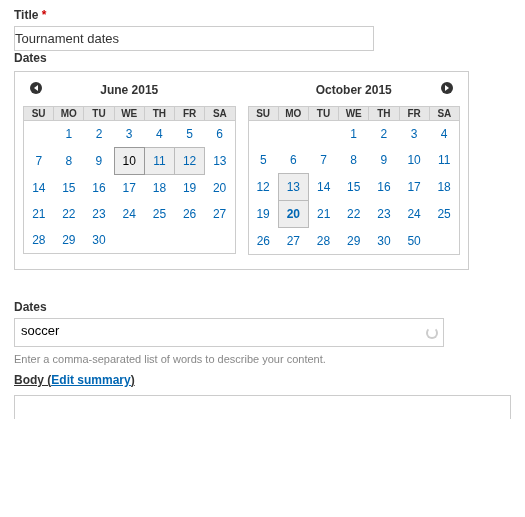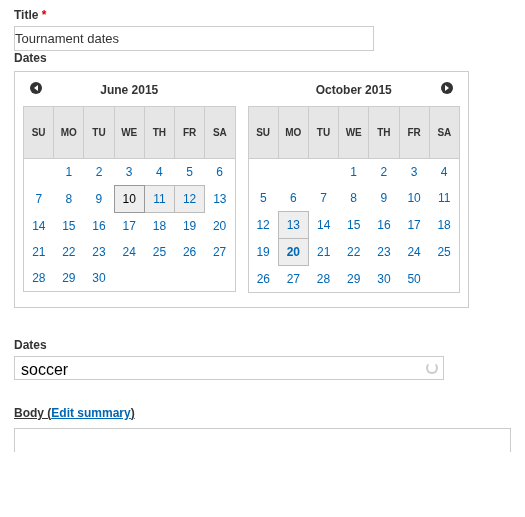--- a/index.html
+++ b/index.html
@@ -9,32 +9,32 @@
 .text-input { width: 360px; border: 1px solid #ccc; padding: 4px 0; font-family: Liberation Sans, sans-serif; font-size: 13px; color: #333; }
 .dates-section { }
 .calendars { display: flex; gap: 12px; border: 1px solid #ccc; padding: 8px 8px 14px 8px; margin-top: 6px; width: 455px; }
 .calendar { flex: 1; }
 .cal-header { display: flex; align-items: center; justify-content: center; position: relative; height: 20px; font-weight: bold; font-size: 12px; margin-bottom: 6px; }
 .nav-arrow { position: absolute; top: 1px; cursor: pointer; }
 .nav-arrow svg { display: block; }
 .nav-prev { left: 6px; }
 .nav-next { right: 6px; }
 .cal-table { width: 100%; border-collapse: collapse; border: 1px solid #ccc; table-layout: fixed; }
-.cal-table th { background: #e6e6e6; font-size: 10px; font-weight: bold; padding: 20px 0; border: 1px solid #ccc; }
+.cal-table th { background: #e6e6e6; font-size: 10px; font-weight: bold; padding: 1px 0; border: 1px solid #ccc; }
 .cal-table td { text-align: center; padding: 6px 0; font-size: 12px; color: #0066b3; cursor: pointer; }
 .cal-table td.empty { background: #fff; cursor: default; }
 .cal-table td.today { border: 1px solid #999; color: #000; background: #eee; }
 .cal-table td.range { background: #eee; border: 1px solid #bbb; }
 .cal-table td.bold-day { font-weight: bold; }
 .tags-section { margin-top: 30px; }
 .tags-input-wrap { position: relative; width: 430px; }
-.tags-input { width: 100%; border: 1px solid #ccc; padding: 4px 22px 0 6px; font-family: inherit; font-size: 16px; }
+.tags-input { width: 100%; border: 1px solid #ccc; padding: 4px 22px 8px 6px; font-family: inherit; font-size: 13px; }
 .loading-circle { position: absolute; right: 6px; top: 50%; margin-top: -6px; width: 12px; height: 12px; border: 2px solid #ccc; border-radius: 50%; border-top-color: transparent; }
 .help-text { color: #888; font-size: 11px; margin-top: 6px; }
-.body-section { margin-top: 26px; text-decoration: underline; }
+.body-section { margin-top: 8px; text-decoration: underline; }
 .edit-summary { color: #0066b3; font-weight: bold; }
 .body-textarea { width: 497px; border: 1px solid #ccc; border-bottom: none; padding: 4px 6px; font-family: inherit; font-size: 13px; height: 24px; resize: none; margin-top: 4px; }
 </style>
 </head>
 <body>
 
 
 
 
 <div class="field-label">
@@ -191,20 +191,21 @@
     </div>
 </div>
 
 
 <div class="tags-section">
   <div class="field-label">Dates</div>
   <div class="tags-input-wrap">
     <input type="text" class="tags-input" value="soccer" style="">
     <span class="loading-circle"></span>
   </div>
+  <div class="help-text">Enter a comma-separated list of words to describe your content.</div>
 </div>
 
 
 <div class="body-section">
   <div class="field-label">
     <span>Body</span> (<a href="#" class="edit-summary">Edit summary</a>)
   </div>
   <textarea class="body-textarea" style=""></textarea>
 </div>
 

